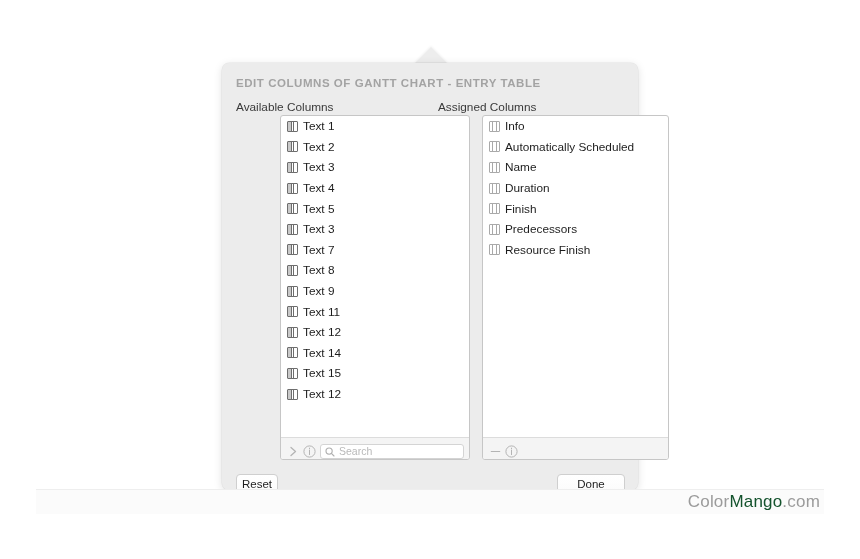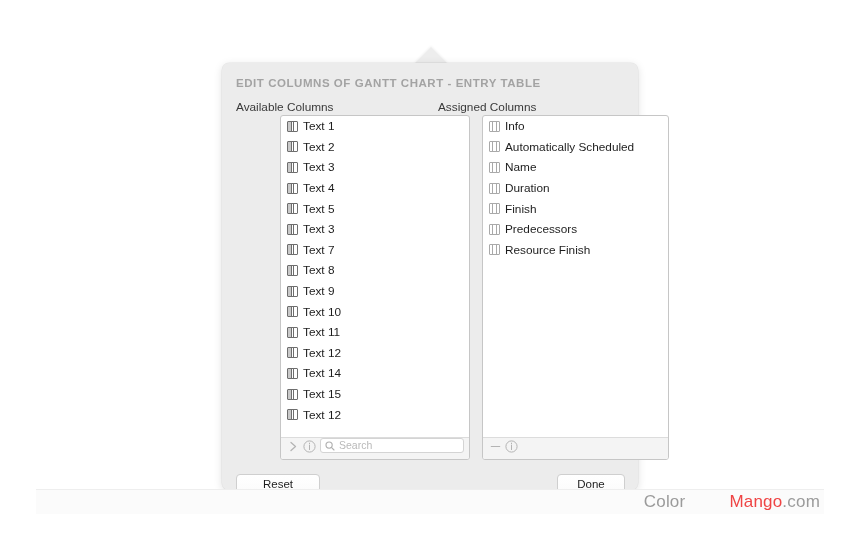--- a/index.html
+++ b/index.html
@@ -140,21 +140,21 @@
   .col-icon.light i.c { width: 3px; border-right: none; }
 
   
   .list-footer {
     position: absolute;
     left: 0; right: 0; bottom: 0;
     height: 22px;
     background: #f4f4f4;
     border-top: 1px solid #dcdcdc;
     display: flex;
-    align-items: flex-start;
+    align-items: flex-end;
     padding: 0 4px;
     box-sizing: border-box;
   }
 
   .footer-btn {
     width: 16px;
     height: 16px;
     display: flex;
     align-items: center;
     justify-content: center;
@@ -195,21 +195,21 @@
     color: #1d1d1d;
     display: flex;
     align-items: center;
     justify-content: center;
     box-sizing: border-box;
     cursor: default;
   }
   #btn-reset {
     left: 14px;
     top: 411px;
-    width: 84px;
+    width: 42px;
     text-decoration: underline;
   }
   #btn-done {
     left: 335px;
     top: 411px;
     width: 68px;
   }
 
   
   #bottom-band {
@@ -233,21 +233,21 @@
   #watermark {
     position: absolute;
     right: 40px;
     top: 491px;
     font-size: 17px;
     letter-spacing: 0.2px;
     line-height: 22px;
     white-space: nowrap;
   }
   #watermark .wm-a { color: #9b9b9b; }
-  #watermark .wm-b { color: #ef4444; margin-left: 44px; }
+  #watermark .wm-b { color: #14532d; }
   #watermark .wm-c { color: #9b9b9b; }
 </style>
 </head>
 <body>
 
 <div id="canvas">
 
   <div id="popover-arrow"></div>
 
   <div id="popover">
@@ -323,28 +323,20 @@
             </span>
             <span class="item-label">Text 8</span>
           </div>
           <div class="list-item">
             <span class="col-icon">
               <i class="a"></i>
               <i class="b"></i>
               <i class="c"></i>
             </span>
             <span class="item-label">Text 9</span>
-          </div>
-          <div class="list-item">
-            <span class="col-icon">
-              <i class="a"></i>
-              <i class="b"></i>
-              <i class="c"></i>
-            </span>
-            <span class="item-label">Text 10</span>
           </div>
           <div class="list-item">
             <span class="col-icon">
               <i class="a"></i>
               <i class="b"></i>
               <i class="c"></i>
             </span>
             <span class="item-label">Text 11</span>
           </div>
           <div class="list-item">

